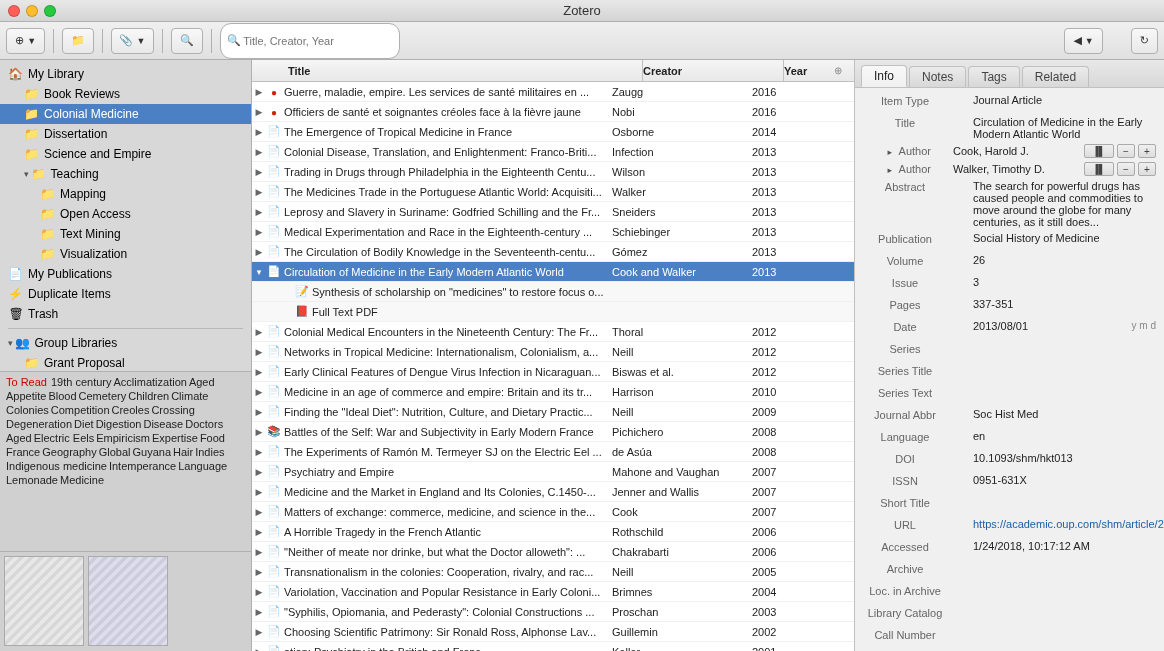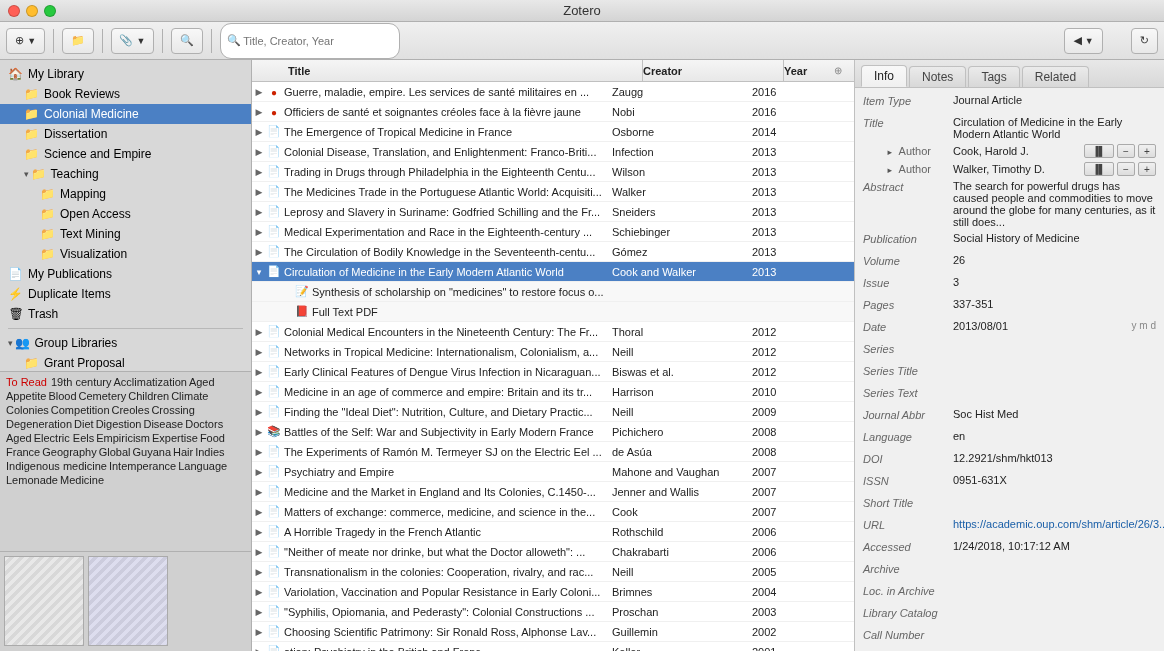--- a/index.html
+++ b/index.html
@@ -239,31 +239,31 @@
       display: flex;
       align-items: flex-start;
       margin-bottom: 4px;
       min-height: 18px;
     }
     .detail-label {
       width: 90px;
       min-width: 90px;
       font-size: 11px;
       color: #666;
-      text-align: left;
+      text-align: center;
       padding-right: 6px;
       padding-top: 1px;
       flex-shrink: 0;
-      font-style: italic;
     }
     .detail-value {
       flex: 1;
       font-size: 11px;
       color: #222;
       word-wrap: break-word;
+      margin-left: 20px;
     }
     .detail-value.blue { color: #1a5fa8; }
     .author-row {
       display: flex;
       align-items: center;
       margin-bottom: 4px;
     }
     .author-label { width: 90px; min-width: 90px; font-size: 11px; color: #666; text-align: right; padding-right: 22px; flex-shrink: 0; }
     .author-name { flex: 1; font-size: 11px; color: #222; }
     .author-controls { display: flex; gap: 3px; margin-left: 4px; }
@@ -756,21 +756,21 @@
       <div class="detail-row">
         <span class="detail-label">Journal Abbr</span>
         <span class="detail-value">Soc Hist Med</span>
       </div>
       <div class="detail-row">
         <span class="detail-label">Language</span>
         <span class="detail-value">en</span>
       </div>
       <div class="detail-row">
         <span class="detail-label">DOI</span>
-        <span class="detail-value">12.2921/shm/hkt013</span>
+        <span class="detail-value">10.1093/shm/hkt013</span>
       </div>
       <div class="detail-row">
         <span class="detail-label">ISSN</span>
         <span class="detail-value">0951-631X</span>
       </div>
       <div class="detail-row">
         <span class="detail-label">Short Title</span>
         <span class="detail-value"></span>
       </div>
       <div class="detail-row">

